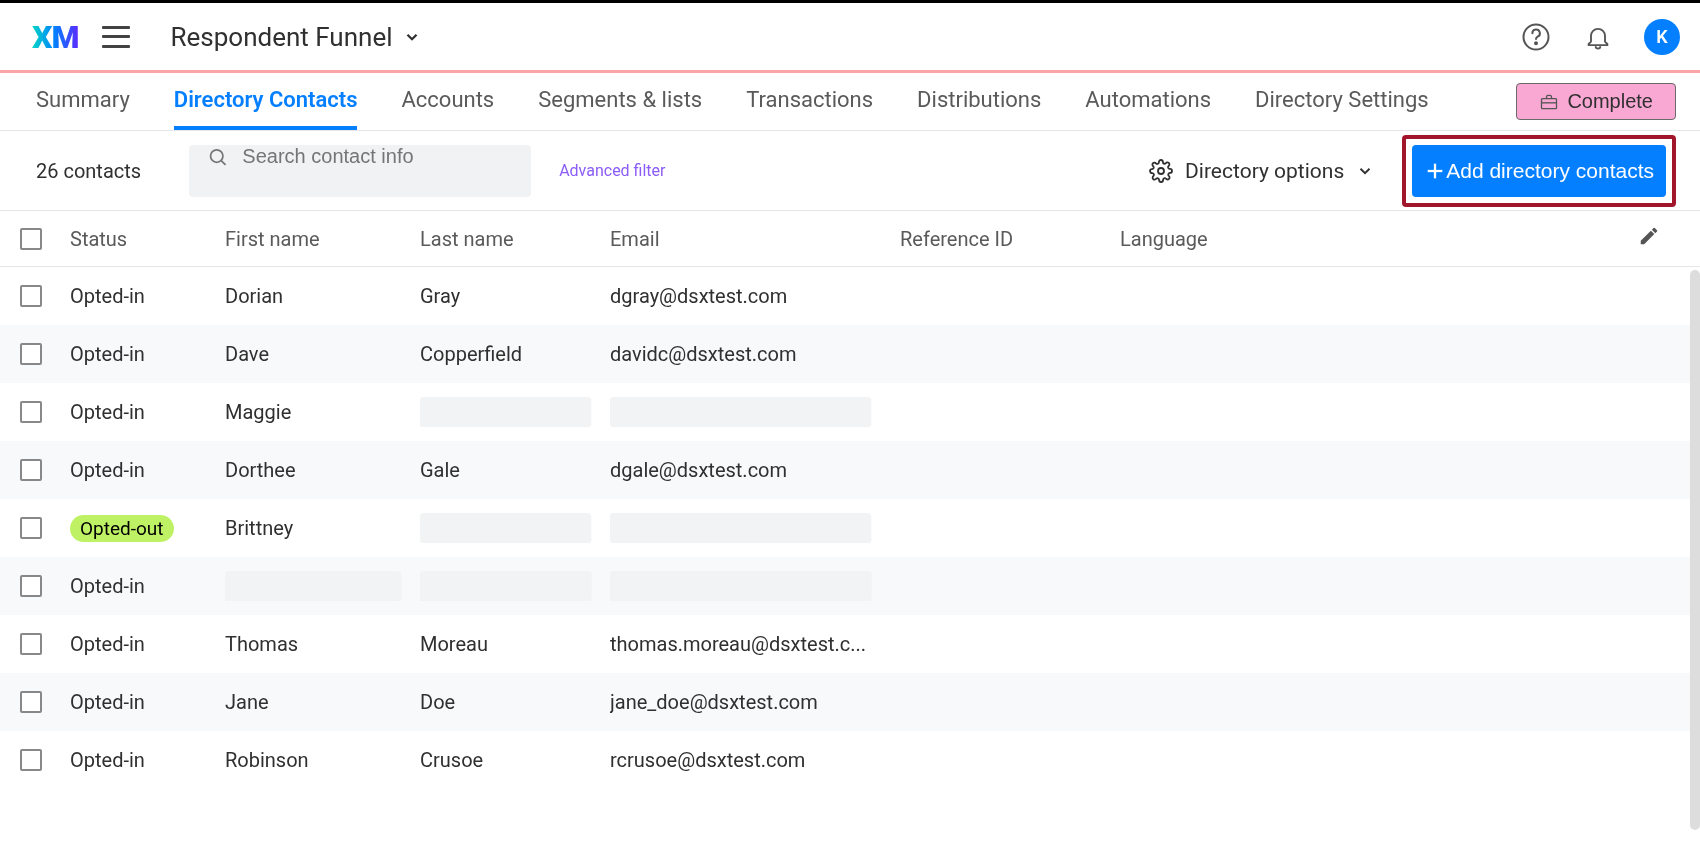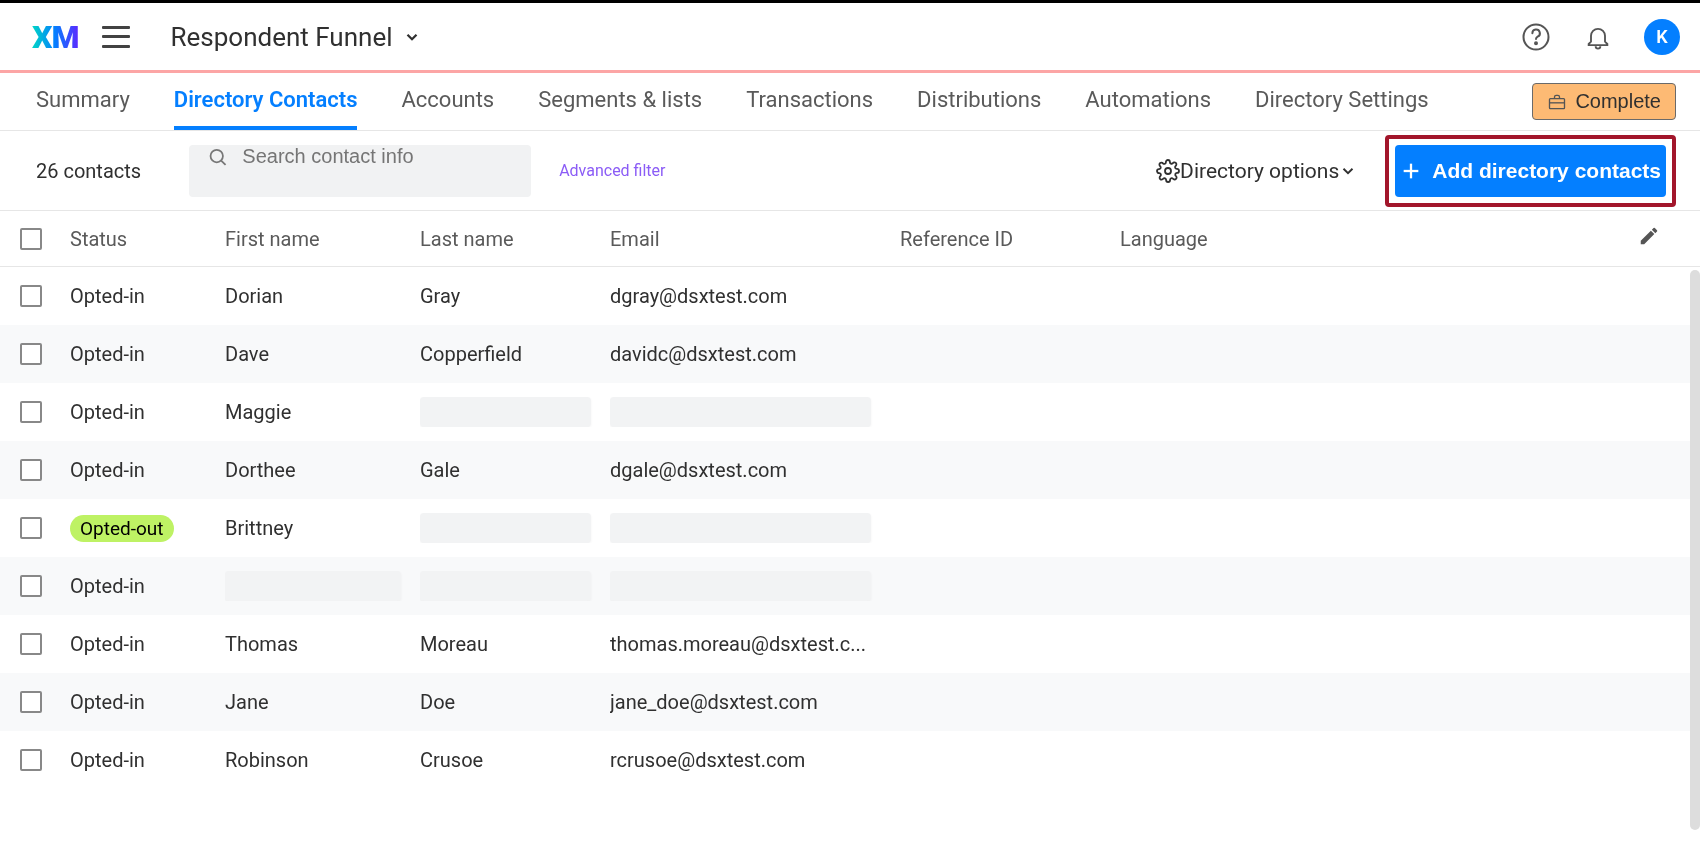--- a/index.html
+++ b/index.html
@@ -29,33 +29,33 @@
   .icon-btn { width:32px; height:32px; display:flex; align-items:center; justify-content:center; color:#555; cursor:pointer;}
   .avatar { width:36px; height:36px; border-radius:50%; background:#047fff; color:#fff; display:flex; align-items:center; justify-content:center; font-size:18px; font-weight:600; cursor:pointer;}
 
   .tabbar {
     display:flex; align-items:center; height:58px; padding: 0 24px 0 36px;
     border-bottom:1px solid #e6e6e6; gap: 44px;
   }
   .tab { font-size:22px; color:#5a5a5a; cursor:pointer; height:100%; display:flex; align-items:center; border-bottom:4px solid transparent;}
   .tab.active { color:#047fff; font-weight:600; border-bottom-color:#047fff;}
   .tab-right { margin-left:auto; display:flex; align-items:center;}
-  .complete-btn { display:flex; align-items:center; gap:8px; border:1.5px solid #6a6a6a; border-radius:4px; padding:6px 14px; font-size:20px; color:#303030; cursor:pointer; background:#fdba74;}
+  .complete-btn { display:flex; align-items:center; gap:8px; border:1.5px solid #6a6a6a; border-radius:4px; padding:6px 22px; font-size:20px; color:#303030; cursor:pointer; background:#f9a8d4;}
 
   .toolbar {
     display:flex; align-items:center; height:80px; padding:0 24px 0 36px;
     border-bottom:1px solid #e6e6e6; gap:28px;
   }
   .contact-count { font-size:20px; color:#303030; white-space:nowrap; margin-right:20px;}
   .search-wrap { background:#f1f2f3; border-radius:4px; height:52px; width:342px; display:flex; align-items:flex-start; padding:0 18px; gap:14px;}
   .search-wrap input { border:none; background:transparent; outline:none; font-size:20px; color:#555; width:100%; }
   .adv-filter { color:#8b5cf6; font-size:16px; cursor:pointer; }
-  .directory-options { margin-left:auto; display:flex; align-items:center; gap:0; font-size:21px; color:#303030; cursor:pointer;}
+  .directory-options { margin-left:auto; display:flex; align-items:center; gap:12px; font-size:21px; color:#303030; cursor:pointer;}
   .add-contacts-wrap { border:4px solid #a2162b; border-radius:4px; padding:6px; }
-  .add-contacts-btn { background:#047fff; color:#fff; border:none; border-radius:4px; padding:14px 5px; font-size:21px; display:flex; align-items:center; gap:10px; cursor:pointer;font-weight:bold;}
+  .add-contacts-btn { background:#047fff; color:#fff; border:none; border-radius:4px; padding:14px 12px; font-size:21px; display:flex; align-items:center; cursor:pointer;}
 
   .table { width:100%; }
   .thead, .trow { display:grid; grid-template-columns: 70px 155px 195px 190px 290px 220px 300px 1fr; align-items:center; }
   .thead { height:56px; border-bottom:1px solid #e6e6e6; color:#5a5a5a; font-size:20px; padding-right:20px;}
   .thead .edit-col { justify-self:end; padding-right:20px; color:#555; cursor:pointer;}
   .trow { height:58px; font-size:20px; color:#303030; }
   .trow:nth-child(even){ background:#f8f9fa; }
   .checkbox { width:22px; height:22px; border:2px solid #888; border-radius:2px; margin-left:20px; cursor:pointer; background:#fff;}
   .opted-out-badge { background:#bef264; color:#000; border-radius:14px; padding:2px 10px; display:inline-block; font-size:19px;}
   .redacted { background:#f2f3f4; border-radius:4px; height:30px; width:90%; box-shadow: 0 1px 3px rgba(0,0,0,0.05);}

